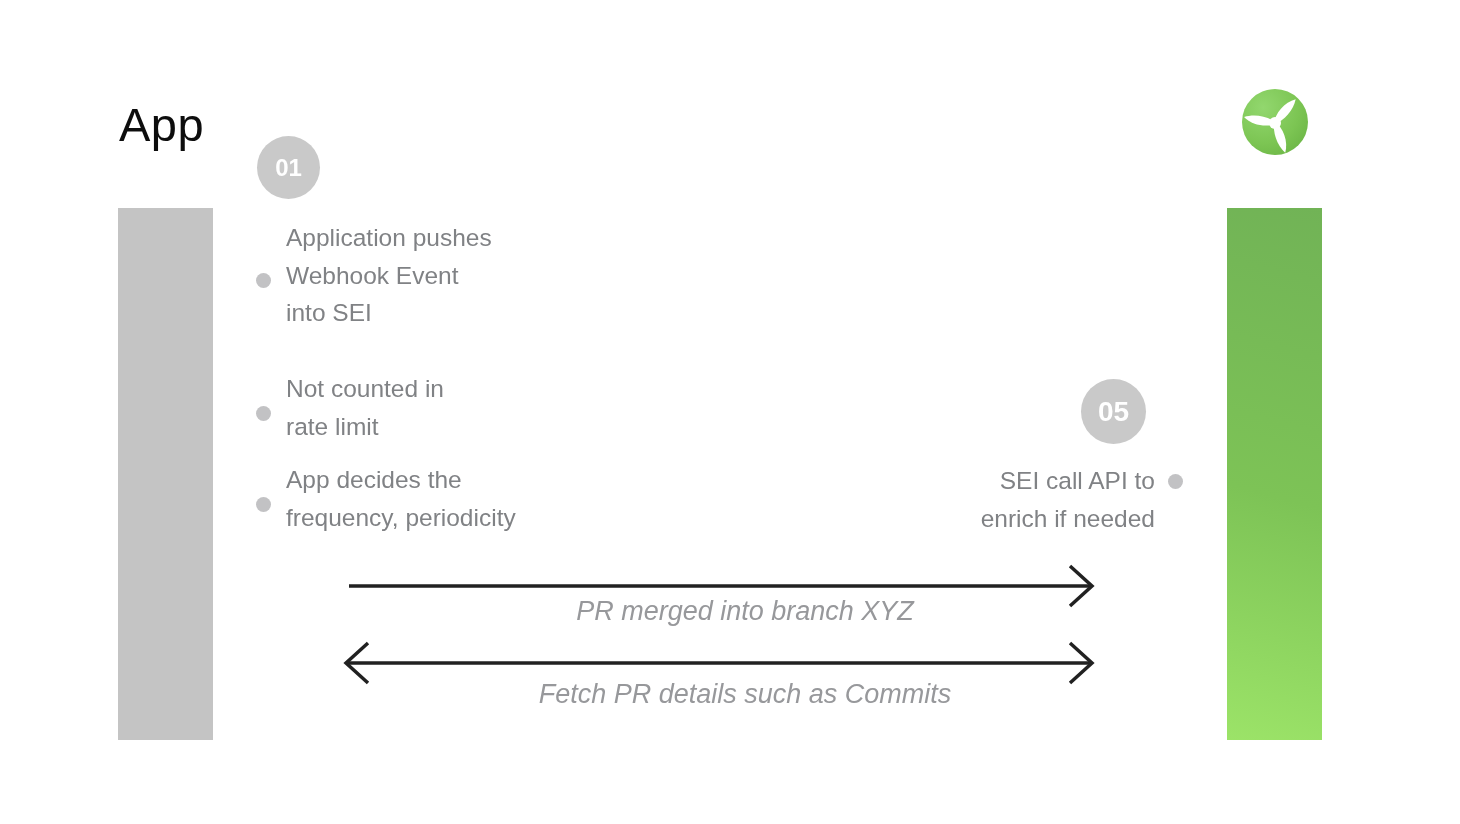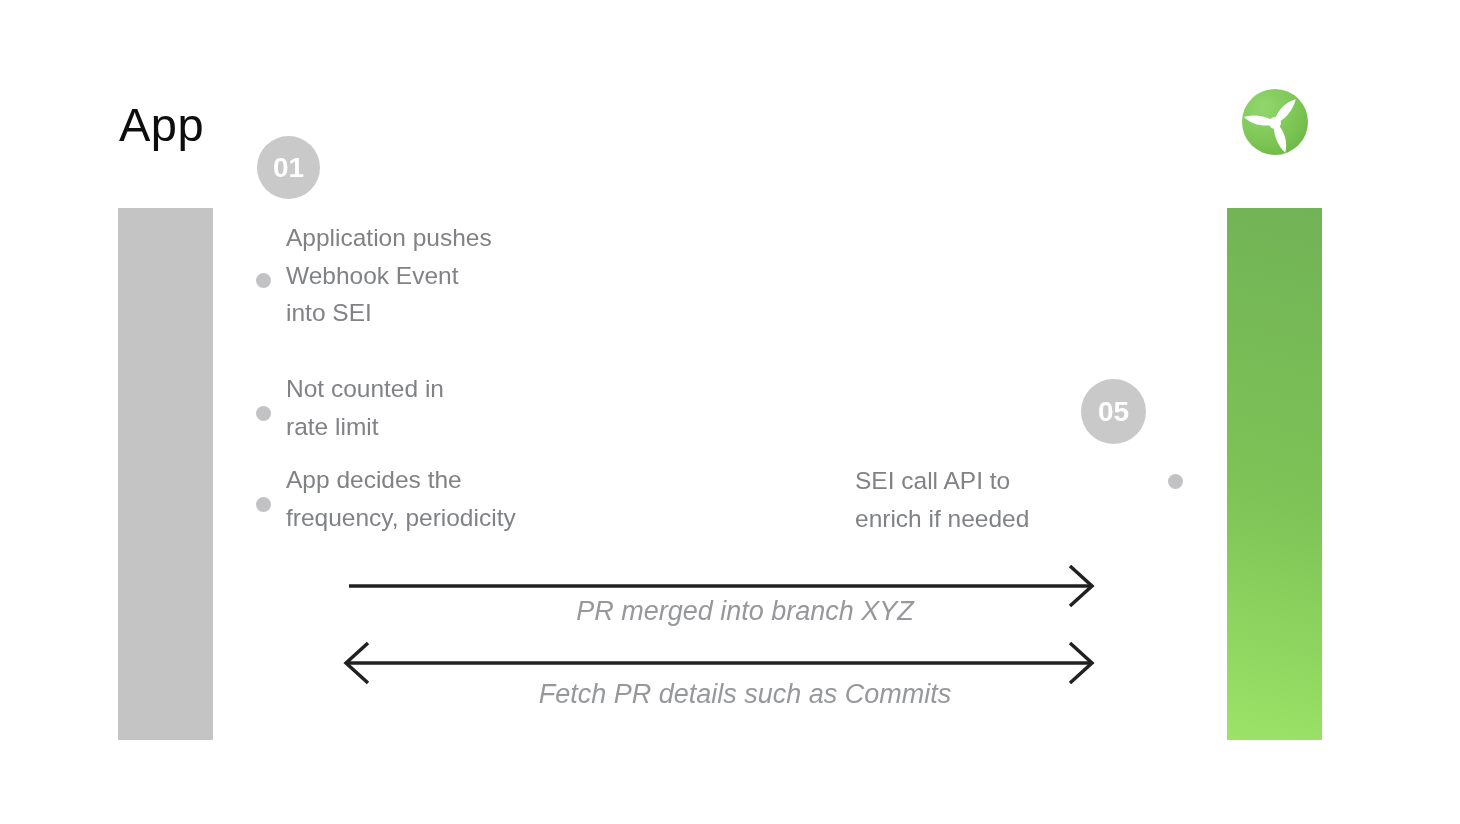--- a/index.html
+++ b/index.html
@@ -64,21 +64,21 @@
     font-weight: bold;
     display: flex;
     align-items: center;
     justify-content: center;
   }
   .step-circle.one {
     left: 257px;
     top: 136px;
     width: 63px;
     height: 63px;
-    font-size: 28px;
+    font-size: 24px;
   }
   .step-circle.two {
     left: 1081px;
     top: 379px;
     width: 65px;
     height: 65px;
     font-size: 28px;
   }
 
   
@@ -106,21 +106,21 @@
   .bullet-item.b1 { top: 219px; }
   .bullet-item.b2 { top: 370px; }
   .bullet-item.b3 { top: 461px; }
 
   
   .right-note {
     position: absolute;
     left: 855px;
     top: 462px;
     width: 300px;
-    text-align: left;
+    text-align: right;
   }
   .right-note-dot {
     position: absolute;
     left: 1168px;
     top: 474px;
     width: 15px;
     height: 15px;
     border-radius: 50%;
     background: #c2c2c4;
   }

